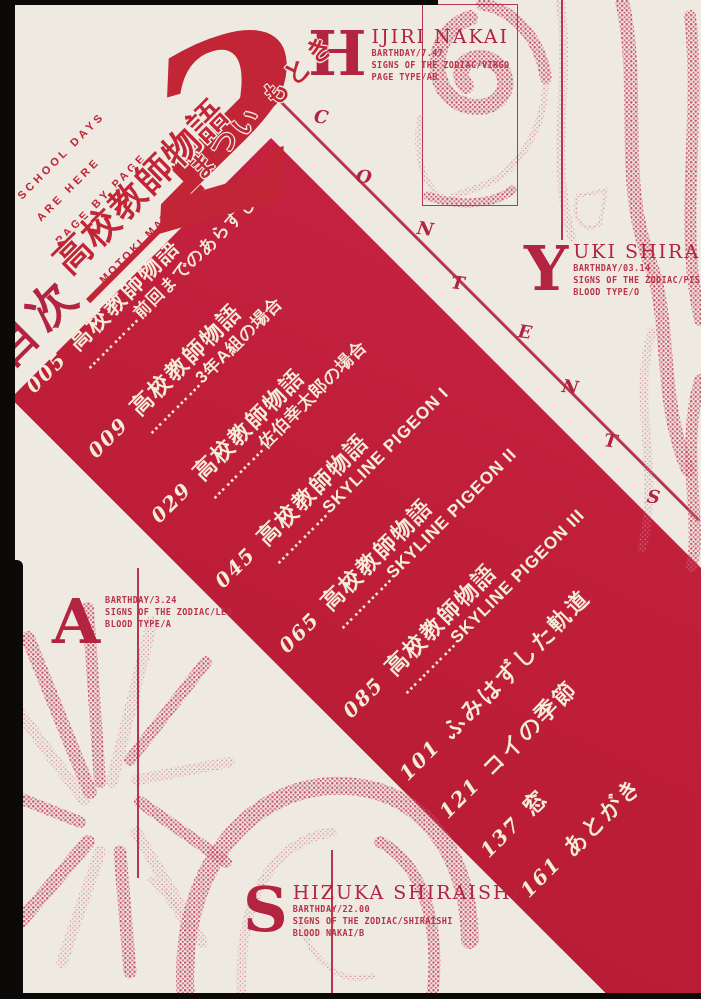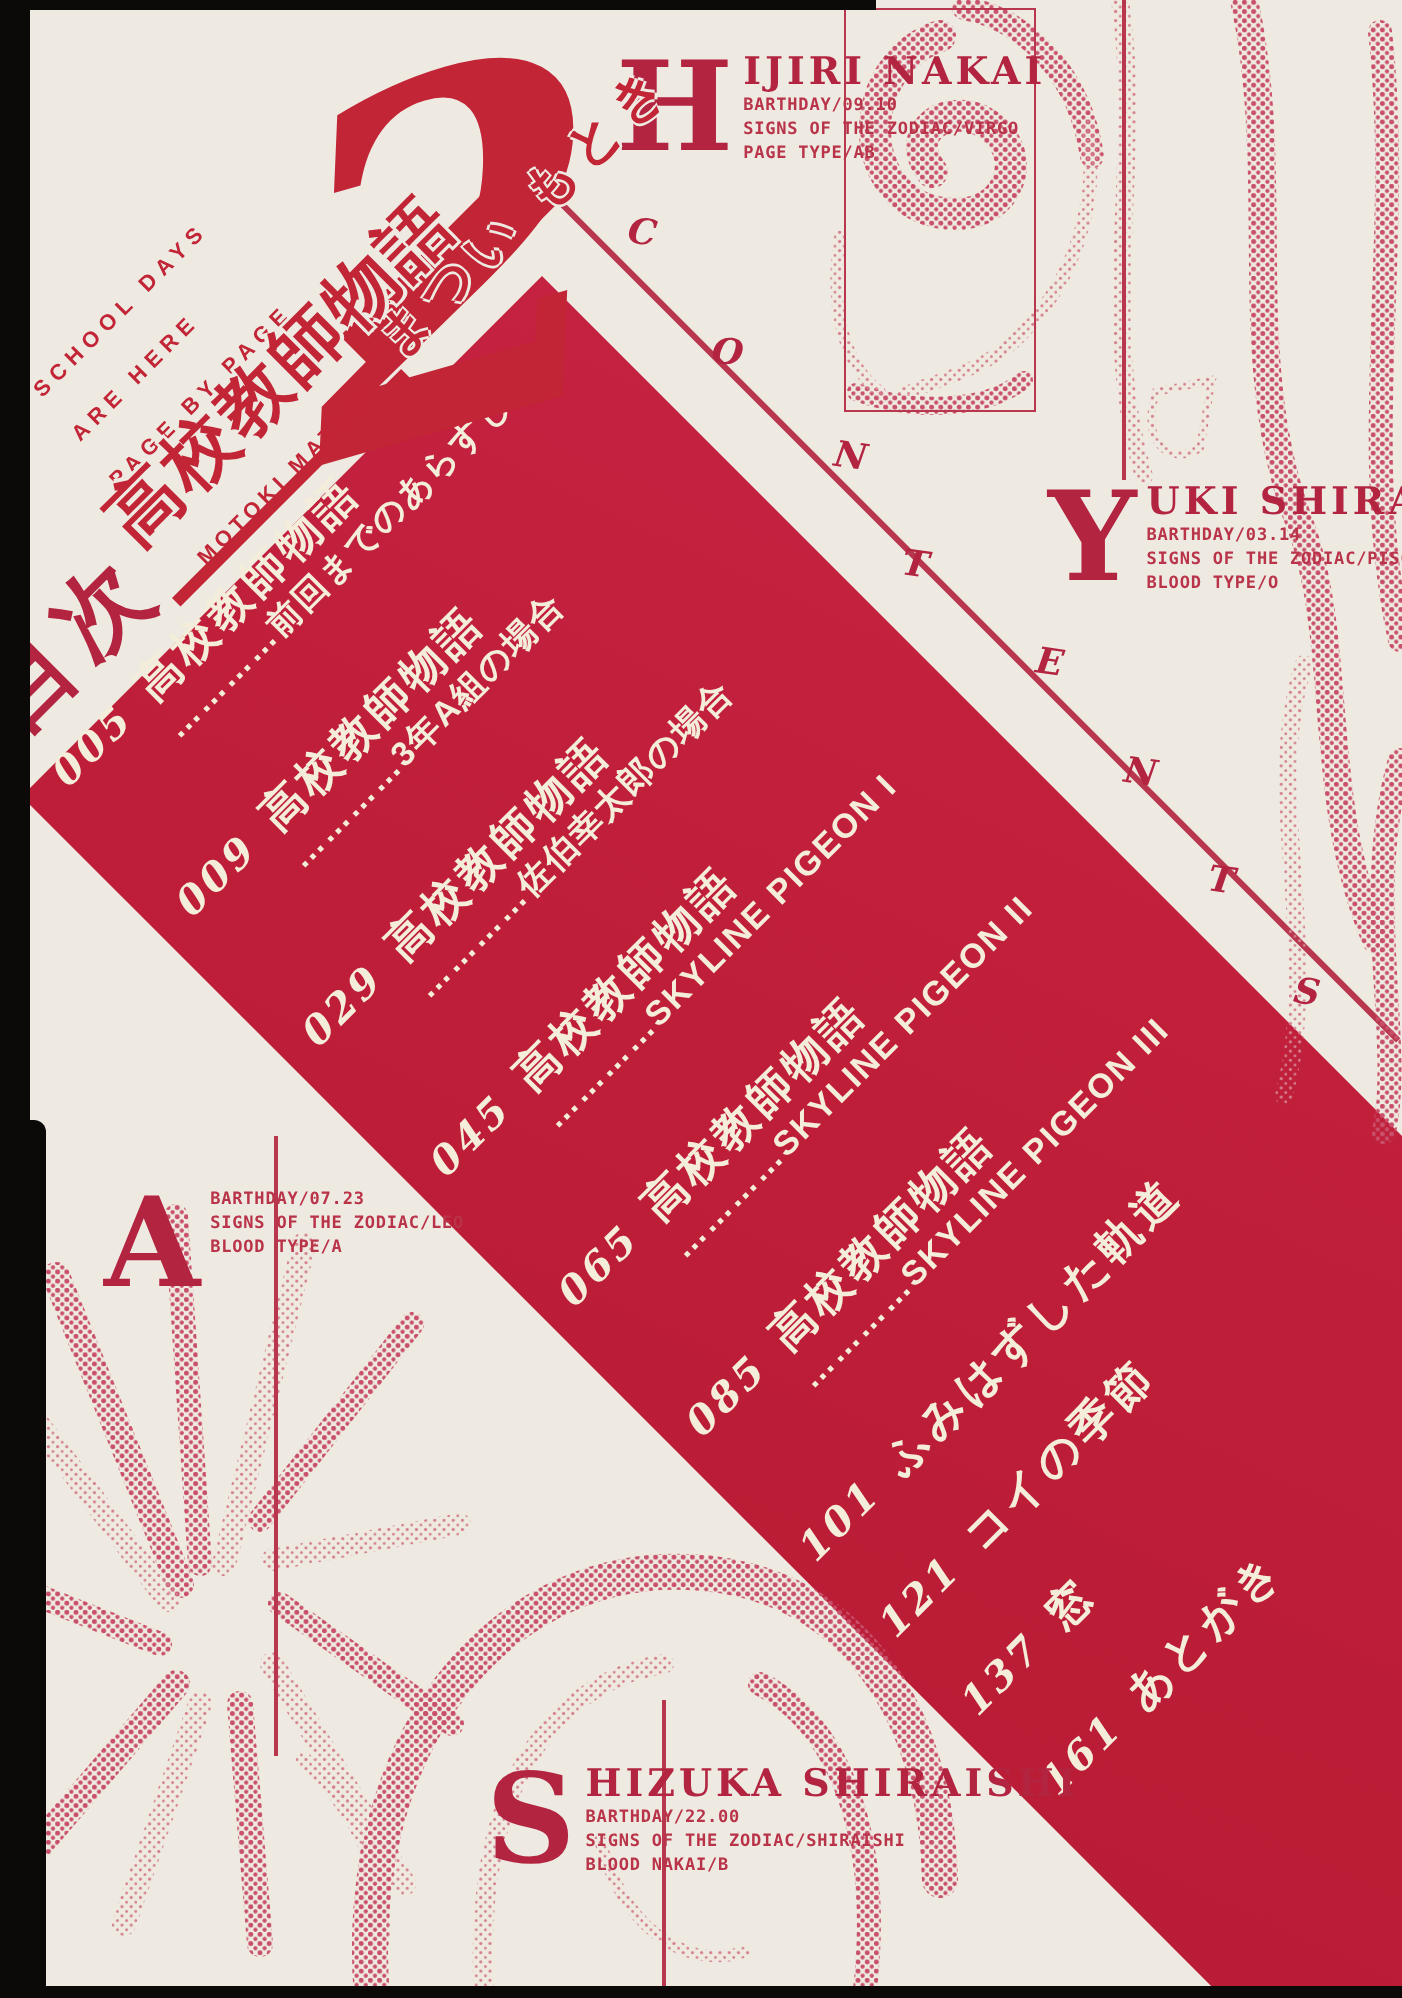--- a/index.html
+++ b/index.html
@@ -41,21 +41,21 @@
   .toc-row2{line-height:21px;height:21px;margin-left:56px;font-weight:bold;font-size:17px;letter-spacing:1px;}
   .toc-entry.two{height:48px;}
   .toc-entry.one{height:26px;}
   
   .cletter{position:absolute;color:#b32440;font-family:"DejaVu Serif","Liberation Serif",serif;
     font-style:italic;font-weight:bold;font-size:18px;transform:rotate(8deg);}
   
   .char-block{position:absolute;display:flex;align-items:flex-start;white-space:nowrap;}
   .dropcap{color:#b32440;font-family:"DejaVu Serif","Liberation Serif",serif;font-weight:bold;
     font-size:62px;line-height:56px;margin-right:5px;}
-  .char-name{color:#b32440;font-family:"DejaVu Serif","Liberation Serif",serif;font-weight:bold;
+  .char-name{color:#b32440;font-family:"DejaVu Serif","Liberation Serif",serif;font-weight:normal;
     font-size:19px;letter-spacing:2px;line-height:21px;}
   .char-info{color:#b93349;font-family:"DejaVu Sans Mono","Liberation Mono",monospace;font-weight:bold;
     font-size:8.5px;letter-spacing:0.4px;line-height:12px;}
   
   .redline{position:absolute;background:#b8374e;}
   .frame{position:absolute;border:1.5px solid #b8374e;}
   svg.portrait{position:absolute;}
 </style>
 </head>
 <body>
@@ -187,38 +187,38 @@
 
   <div class="frame" style="left:422px;top:4px;width:94px;height:200px;"></div>
   <div class="redline" style="left:561px;top:0;width:2px;height:240px;"></div>
   <div class="redline" style="left:137px;top:568px;width:2px;height:310px;"></div>
   <div class="redline" style="left:331px;top:850px;width:2px;height:145px;"></div>
 
   <div class="char-block" style="left:308px;top:26px;">
     <span class="dropcap">H</span>
     <div>
       <div class="char-name">IJIRI NAKAI</div>
-      <div class="char-info">BARTHDAY/09.10</div>
+      <div class="char-info">BARTHDAY/7.47</div>
       <div class="char-info">SIGNS OF THE ZODIAC/VIRGO</div>
       <div class="char-info">PAGE TYPE/AB</div>
     </div>
   </div>
   <div class="char-block" style="left:524px;top:241px;">
     <span class="dropcap">Y</span>
     <div>
       <div class="char-name">UKI SHIRAISHI</div>
       <div class="char-info">BARTHDAY/03.14</div>
       <div class="char-info">SIGNS OF THE ZODIAC/PISCES</div>
       <div class="char-info">BLOOD TYPE/O</div>
     </div>
   </div>
   <div class="char-block" style="left:52px;top:594px;">
     <span class="dropcap">A</span>
     <div>
-      <div class="char-info">BARTHDAY/07.23</div>
+      <div class="char-info">BARTHDAY/3.24</div>
       <div class="char-info">SIGNS OF THE ZODIAC/LEO</div>
       <div class="char-info">BLOOD TYPE/A</div>
     </div>
   </div>
   <div class="char-block" style="left:243px;top:882px;">
     <span class="dropcap">S</span>
     <div>
       <div class="char-name">HIZUKA SHIRAISHI</div>
       <div class="char-info">BARTHDAY/22.00</div>
       <div class="char-info">SIGNS OF THE ZODIAC/SHIRAISHI</div>

